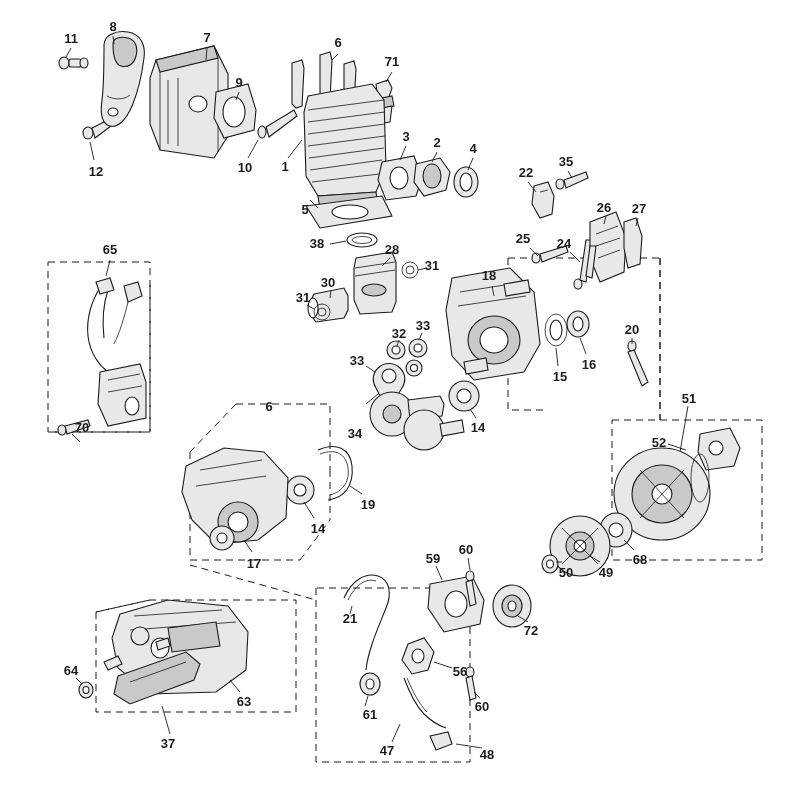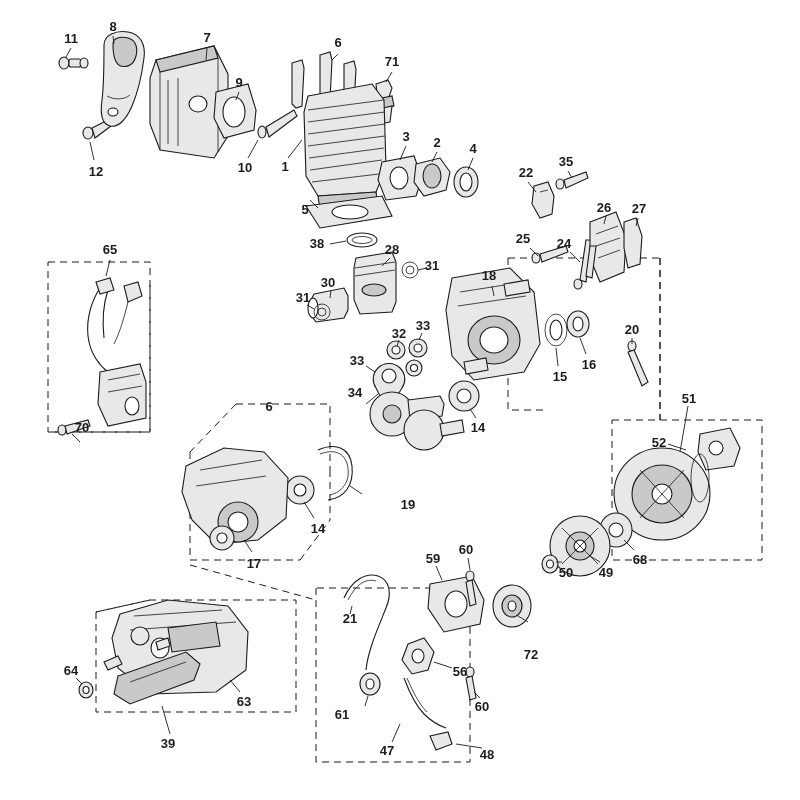--- a/index.html
+++ b/index.html
@@ -454,38 +454,38 @@
   <div class="callout" style="left:110px; top:249px;">65</div>
   <div class="callout" style="left:328px; top:282px;">30</div>
   <div class="callout" style="left:303px; top:297px;">31</div>
   <div class="callout" style="left:489px; top:275px;">18</div>
   <div class="callout" style="left:632px; top:329px;">20</div>
   <div class="callout" style="left:399px; top:333px;">32</div>
   <div class="callout" style="left:423px; top:325px;">33</div>
   <div class="callout" style="left:357px; top:360px;">33</div>
   <div class="callout" style="left:589px; top:364px;">16</div>
   <div class="callout" style="left:560px; top:376px;">15</div>
-  <div class="callout" style="left:355px; top:392px;text-align:right;">34</div>
+  <div class="callout" style="left:355px; top:433px;text-align:right;">34</div>
   <div class="callout" style="left:478px; top:427px;">14</div>
   <div class="callout" style="left:689px; top:398px;">51</div>
   <div class="callout" style="left:269px; top:406px;">6</div>
   <div class="callout" style="left:659px; top:442px;">52</div>
   <div class="callout" style="left:82px;  top:427px;">70</div>
-  <div class="callout" style="left:368px; top:504px;margin-left:40px;">19</div>
+  <div class="callout" style="left:368px; top:504px;">19</div>
   <div class="callout" style="left:318px; top:528px;">14</div>
   <div class="callout" style="left:640px; top:559px;">68</div>
   <div class="callout" style="left:606px; top:572px;">49</div>
   <div class="callout" style="left:566px; top:572px;">50</div>
   <div class="callout" style="left:254px; top:563px;">17</div>
   <div class="callout" style="left:433px; top:558px;">59</div>
   <div class="callout" style="left:466px; top:549px;">60</div>
-  <div class="callout" style="left:531px; top:630px;margin-top:24px;">72</div>
+  <div class="callout" style="left:531px; top:630px;">72</div>
   <div class="callout" style="left:350px; top:618px;">21</div>
   <div class="callout" style="left:71px;  top:670px;">64</div>
   <div class="callout" style="left:244px; top:701px;">63</div>
-  <div class="callout" style="left:168px; top:743px;">39</div>
+  <div class="callout" style="left:168px; top:743px;">37</div>
   <div class="callout" style="left:460px; top:671px;">56</div>
-  <div class="callout" style="left:342px; top:714px;">61</div>
+  <div class="callout" style="left:370px; top:714px;">61</div>
   <div class="callout" style="left:482px; top:706px;">60</div>
   <div class="callout" style="left:387px; top:750px;">47</div>
   <div class="callout" style="left:487px; top:754px;">48</div>
 
 </div>
 
 </body></html>

